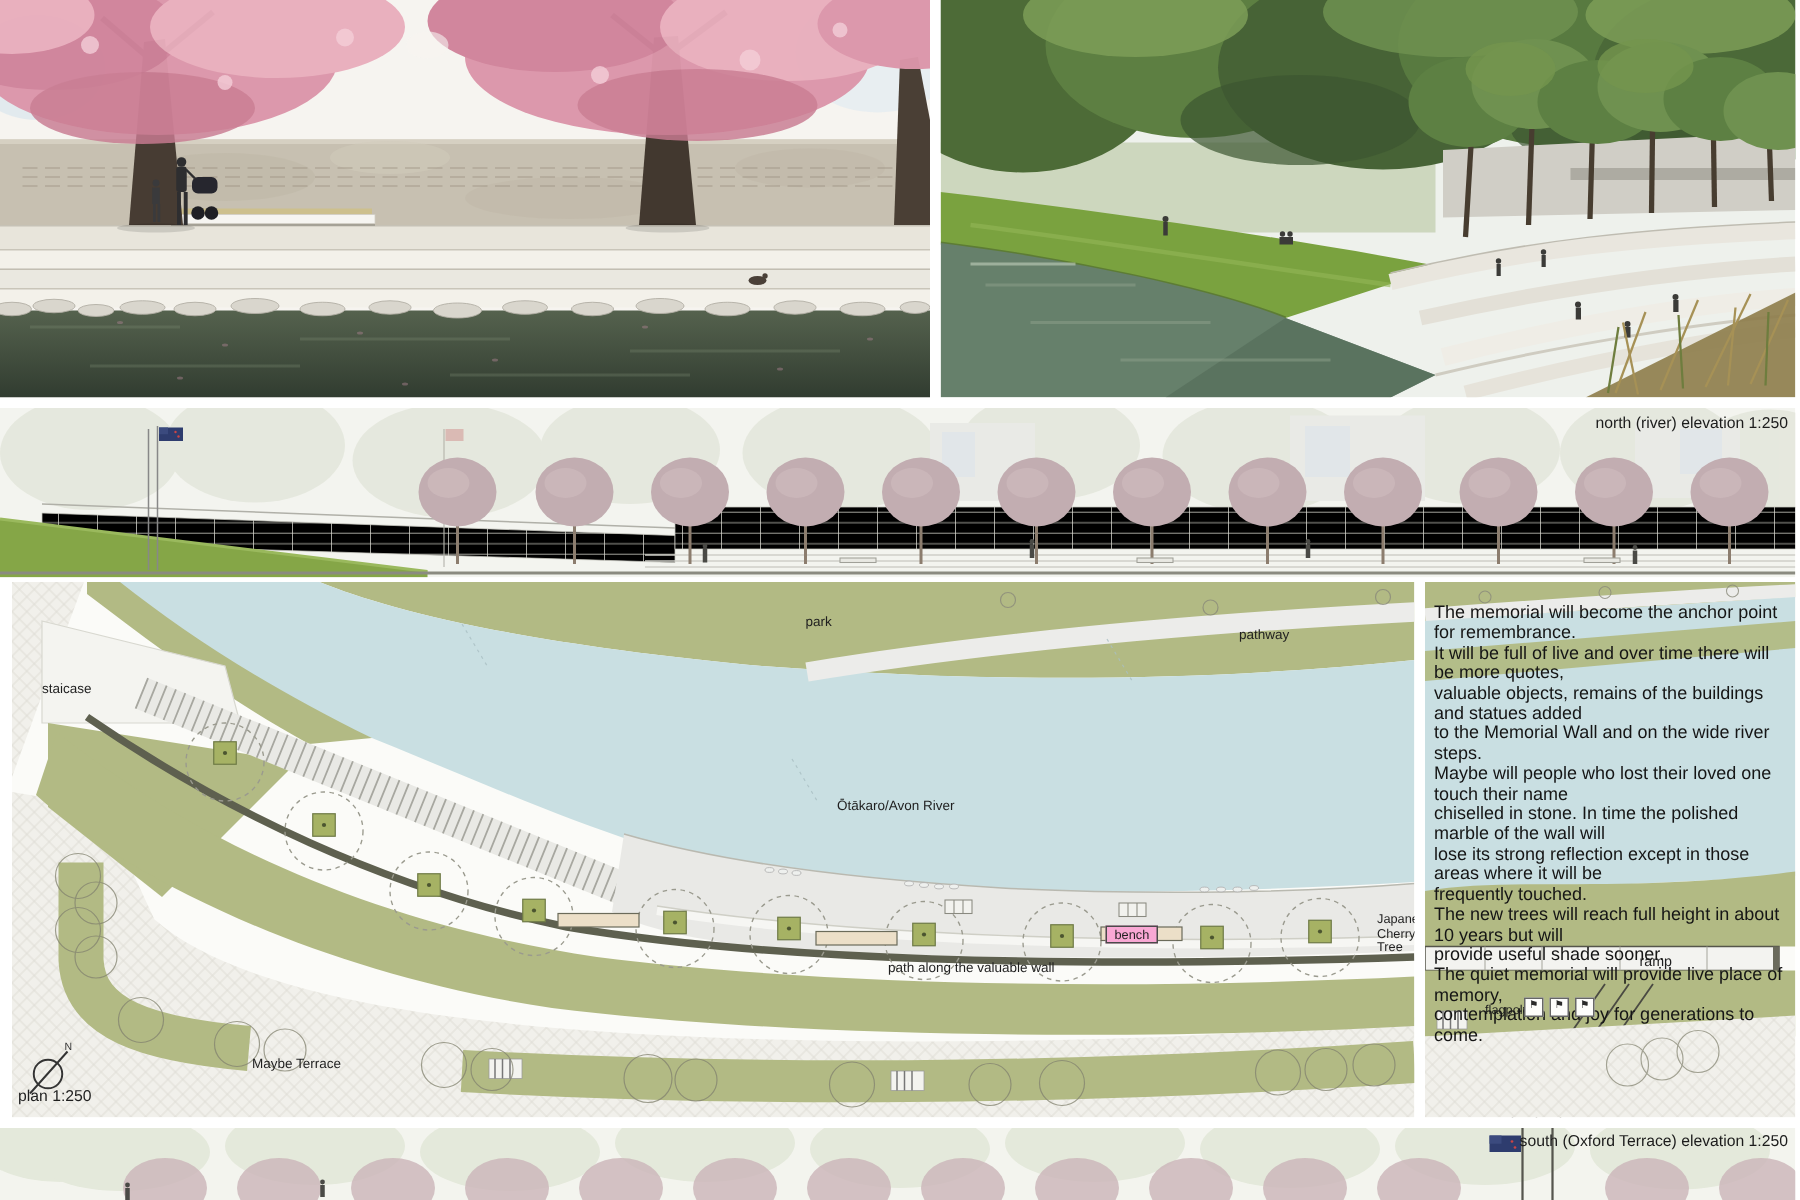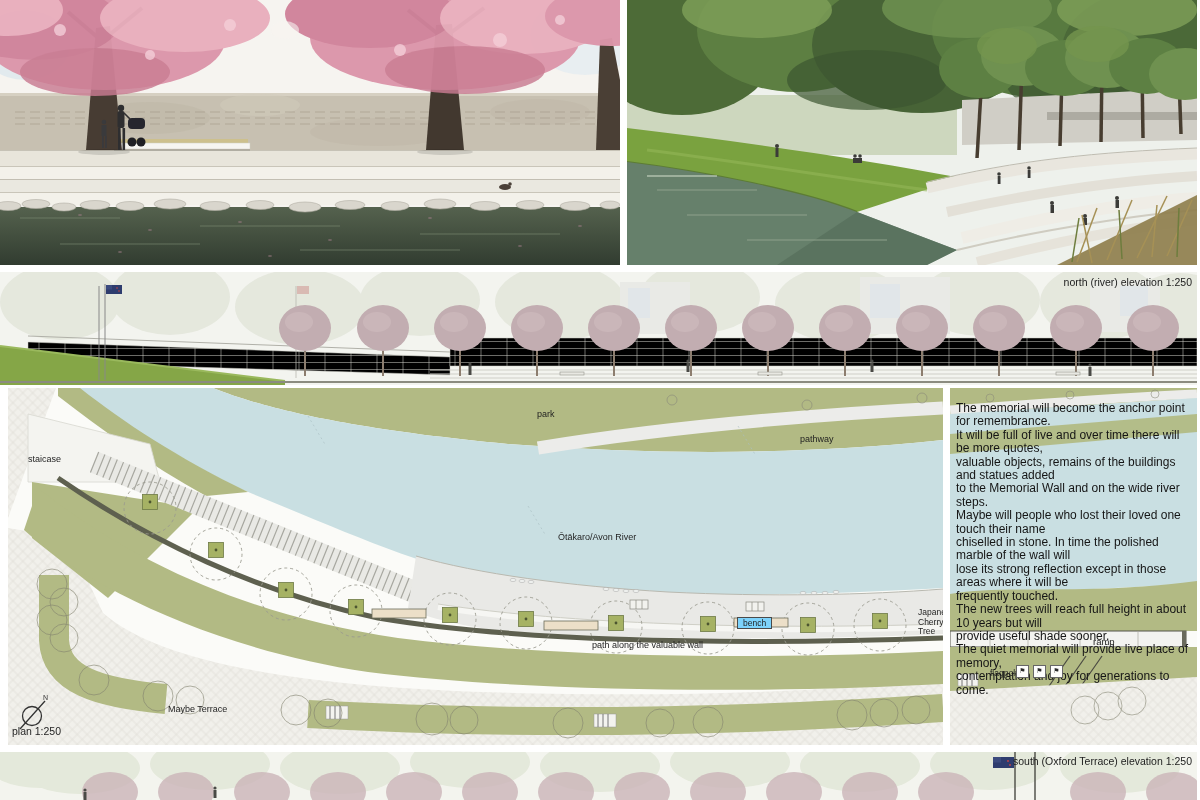--- a/index.html
+++ b/index.html
@@ -4,21 +4,21 @@
 <style>
   html,body{margin:0;padding:0;background:#fff;}
   .board{position:relative;width:1200px;height:800px;background:#ffffff;overflow:hidden;
          font-family:"Liberation Sans",sans-serif;color:#1f1f1f;}
   .panel{position:absolute;overflow:hidden;}
   .panel svg{position:absolute;left:0;top:0;display:block;}
   .lbl{position:absolute;font-size:9px;line-height:10px;color:#1f1f1f;white-space:nowrap;}
   .elev-label{position:absolute;font-size:10.5px;color:#1c1c1c;}
   .desc{position:absolute;left:6px;top:14px;width:238px;font-size:12px;line-height:13.4px;
         color:#151515;white-space:pre-line;}
-  .bench-lbl{background:#7dd3fc;border:1px solid #4a4a4a;padding:0 5px;font-size:8.5px;line-height:10px;}
+  .bench-lbl{background:#f9a8d4;border:1px solid #4a4a4a;padding:0 5px;font-size:8.5px;line-height:10px;}
   .pre2{white-space:pre-line;font-size:8.5px;line-height:9.5px;}
   .flag-marker{position:absolute;width:11px;height:11px;background:#fdfdfb;border:1px solid #666;
         font-size:7px;line-height:10px;text-align:center;color:#2a2a2a;}
   .scale-lbl{font-size:10.5px;}
 </style>
 </head>
 <body>
 
 <div class="board">
 
@@ -520,21 +520,21 @@
       </g>
 
       <g>
         <circle cx="24" cy="328" r="9.5" fill="none" stroke="#333" stroke-width="1.3"></circle>
         <line x1="12" y1="341" x2="37" y2="313" stroke="#333" stroke-width="1.3"></line>
         <text x="35" y="312" font-size="7" fill="#333" font-family="Liberation Sans, sans-serif">N</text>
       </g>
     </svg>
     <div class="lbl" style="left:20px;top:66px;">staicase</div>
     <div class="lbl" style="left:529px;top:21px;">park</div>
-    <div class="lbl" style="left:792px;top:30px;margin-top:16px;">pathway</div>
+    <div class="lbl" style="left:818px;top:30px;">pathway</div>
     <div class="lbl" style="left:550px;top:144px;">Ōtākaro/Avon River</div>
     <div class="lbl bench-lbl" style="left:729px;top:229px;">bench</div>
     <div class="lbl pre2" style="left:910px;top:220px;">Japanese
 Cherry Tree</div>
     <div class="lbl" style="left:584px;top:252px;">path along the valuable wall</div>
     <div class="lbl" style="left:160px;top:316px;">Maybe Terrace</div>
     <div class="lbl scale-lbl" style="left:4px;top:338px;">plan 1:250</div>
   </div>
 
   <div class="panel" style="left:950px;top:388px;width:247px;height:357px;">

